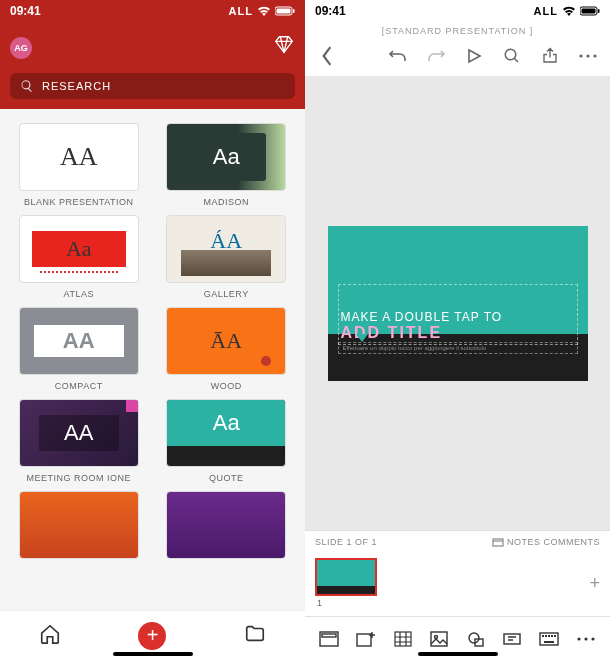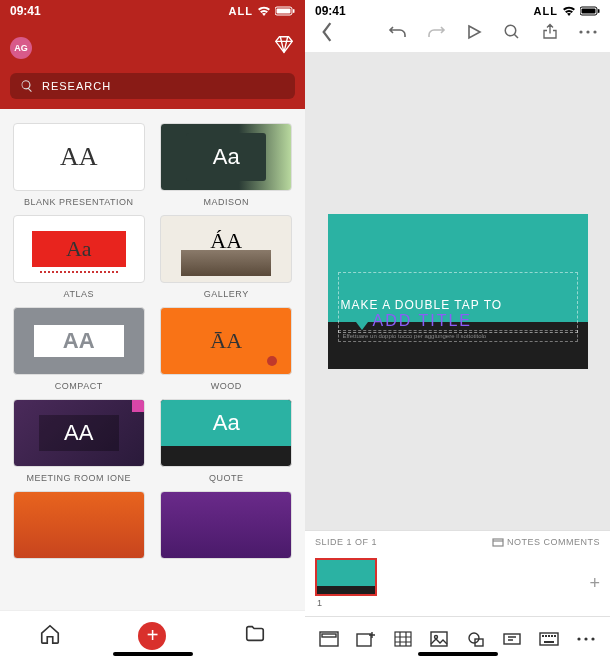--- a/index.html
+++ b/index.html
@@ -21,41 +21,41 @@
 .title-text { color: #f5f5f5; font-size: 24px; font-weight: 600; letter-spacing: 2px; background: rgba(0,0,0,0.15); padding: 0 2px; }
 .diamond { color: #fff; font-size: 20px; }
 .search-bar { margin-top: 12px; background: rgba(0,0,0,0.25); border-radius: 6px; padding: 6px 10px; display: flex; align-items: center; gap: 8px; }
 .search-bar svg { width: 14px; height: 14px; fill: #ddd; }
 .search-text { color: #fff; font-size: 11px; letter-spacing: 1px; }
 
 
 .grid { flex: 1; background: #f5f5f5; padding: 14px 10px 50px; overflow-y: hidden; }
 .grid-inner { display: grid; grid-template-columns: 1fr 1fr; gap: 8px 10px; }
 .tpl { display: flex; flex-direction: column; align-items: center; }
-.thumb { width: 132px; height: 68px; border: 1px solid #ddd; border-radius: 4px; background: #fff; position: relative; overflow: hidden; display: flex; align-items: center; justify-content: center; }
+.thumb { width: 120px; height: 68px; border: 1px solid #ddd; border-radius: 4px; background: #fff; position: relative; overflow: hidden; display: flex; align-items: center; justify-content: center; }
 .tpl-label { font-size: 9px; color: #666; margin-top: 6px; letter-spacing: 0.5px; text-align: left; }
 
 
 .bnav-left { position: absolute; bottom: 0; left: 0; right: 0; height: 50px; background: #fff; display: flex; align-items: center; justify-content: space-around; border-top: 1px solid #eee; }
 .home-indicator { position: absolute; bottom: 4px; left: 50%; transform: translateX(-50%); width: 80px; height: 4px; background: #000; border-radius: 2px; }
 .fab { width: 28px; height: 28px; border-radius: 50%; background: #d9302c; color: #fff; display: flex; align-items: center; justify-content: center; font-size: 20px; }
 
 
 .rtitle { text-align: center; font-size: 9px; color: #999; letter-spacing: 1px; padding: 4px 0 10px; }
 .rtoolbar { display: flex; align-items: center; padding: 0 12px 10px; gap: 18px; }
 .rtoolbar-right { margin-left: auto; display: flex; gap: 18px; align-items: center; }
 .ricon { width: 20px; height: 20px; display: flex; align-items: center; justify-content: center; color: #666; }
 
 
 .canvas { flex: 1; background: #e8e8e8; display: flex; align-items: center; justify-content: center; }
 .slide { width: 260px; height: 155px; background: #1e1e1e; position: relative; }
 .slide-top { position: absolute; top: 0; left: 0; right: 0; height: 108px; background: #2bb2a3; }
 .slide-title-box { position: absolute; top: 58px; left: 10px; right: 10px; padding: 2px; border: 1px dashed rgba(255,255,255,0.5); }
 .slide-title1 { color: #fff; font-size: 12px; letter-spacing: 1px; margin-top: 23px; }
-.slide-title2 { color: #8b5cf6; font-size: 16px; font-weight: 400; letter-spacing: 2px; margin-left: 32px; }
+.slide-title2 { color: #f9a8d4; font-size: 16px; font-weight: 700; letter-spacing: 2px; }
 .slide-sub { position: absolute; top: 116px; left: 10px; right: 10px; border: 1px dashed rgba(255,255,255,0.4); padding: 2px 4px; font-size: 6px; color: #888; }
 .slide-notch { position: absolute; top: 108px; left: 28px; width: 0; height: 0; border-left: 6px solid transparent; border-right: 6px solid transparent; border-top: 8px solid #2bb2a3; }
 
 
 .slide-info { background: #fff; border-top: 1px solid #e0e0e0; }
 .slide-info-header { display: flex; justify-content: space-between; padding: 6px 10px; font-size: 9px; color: #888; letter-spacing: 0.5px; }
 .slide-strip { display: flex; align-items: center; padding: 4px 10px 8px; }
 .mini-slide { width: 62px; height: 38px; border: 2px solid #d9302c; background: #1e1e1e; position: relative; }
 .mini-top { position: absolute; top: 0; left: 0; right: 0; height: 26px; background: #2bb2a3; }
 .slide-num { font-size: 9px; color: #666; margin-left: 2px; margin-top: 2px; }
@@ -67,21 +67,21 @@
 
 
 .th-blank { font-size: 26px; color: #333; font-family: serif; }
 .th-madison { background: linear-gradient(90deg, #2a3b35 60%, #b8d89e); }
 .th-madison .inner { width: 80px; height: 48px; background: #2a3b35; color: #fff; font-size: 22px; display:flex;align-items:center;justify-content:center;border-radius:3px; }
 .th-atlas { background:#fff; }
 .th-atlas .bar { width: 94px; height: 36px; background: #e8241e; color:#333; font-family:serif; font-size:22px; display:flex;align-items:center;justify-content:center; position:relative;}
 .th-atlas .dots { position:absolute; bottom:-6px; left:8px; right:8px; height:2px; border-bottom:2px dotted #c33; }
 .th-gallery { background:#f0ece4; }
 .th-gallery .pic { width:90px; height:26px; background:linear-gradient(#8a7a6a,#5a4a3a); position:absolute; bottom:6px; }
-.th-gallery .txt { font-family:serif; font-size:22px; color:#000000; margin-top:-16px;}
+.th-gallery .txt { font-family:serif; font-size:22px; color:#0369a1; margin-top:-16px;}
 .th-compact { background:#8a8e94; }
 .th-compact .box { width:90px; height:32px; background:#fff; color:#8a8e94; font-size:22px; display:flex;align-items:center;justify-content:center; font-weight:600;}
 .th-wood { background:#f97316; }
 .th-wood .txt { font-family:serif; font-size:22px; color:#333; }
 .th-wood .reddot { position:absolute; bottom:8px; right:14px; width:10px;height:10px;border-radius:50%;background:#c0392b;}
 .th-meeting { background:linear-gradient(135deg,#4a2a5a,#2a1a3a); }
 .th-meeting .box { width:80px;height:36px;background:rgba(0,0,0,0.3);color:#fff;font-size:22px;display:flex;align-items:center;justify-content:center;}
 .th-meeting .pink { position:absolute;top:0;right:0;width:12px;height:12px;background:#d946a8;}
 .th-quote { background:#1e1e1e; }
 .th-quote .top { position:absolute;top:0;left:0;right:0;height:46px;background:#2bb2a3;display:flex;align-items:center;justify-content:center;color:#fff;font-size:22px;}
@@ -210,20 +210,21 @@
           <path d="M7 10L9 7.5C8 6.8 6 6.8 5 7.5zM3 5.5L4.5 7C6 5.8 8 5.8 9.5 7L11 5.5C8.5 3.5 5.5 3.5 3 5.5zM1 3L2.5 4.5C5 2.2 9 2.2 11.5 4.5L13 3C9.5 0 4.5 0 1 3z"></path>
         </svg>
       <svg width="20" height="10" viewBox="0 0 20 10">
           <rect x="0" y="1" width="17" height="8" rx="2" fill="none" stroke="#000"></rect>
           <rect x="1.5" y="2.5" width="14" height="5" rx="1" fill="#000"></rect>
           <rect x="18" y="3" width="1.5" height="4" rx="0.7" fill="#000"></rect>
         </svg>
     </span>
   </div>
 
+  <div class="rtitle">[STANDARD PRESENTATION ]</div>
 
   <div class="rtoolbar">
     <div class="ricon">
         <svg width="14" height="20" viewBox="0 0 10 18" fill="none" stroke="#666" stroke-width="2">
           <path d="M8 1L2 9l6 8"></path>
         </svg>
       </div>
     <div class="rtoolbar-right">
       <div class="ricon">
           <svg width="20" height="18" viewBox="0 0 20 18" fill="none" stroke="#666" stroke-width="1.6">

